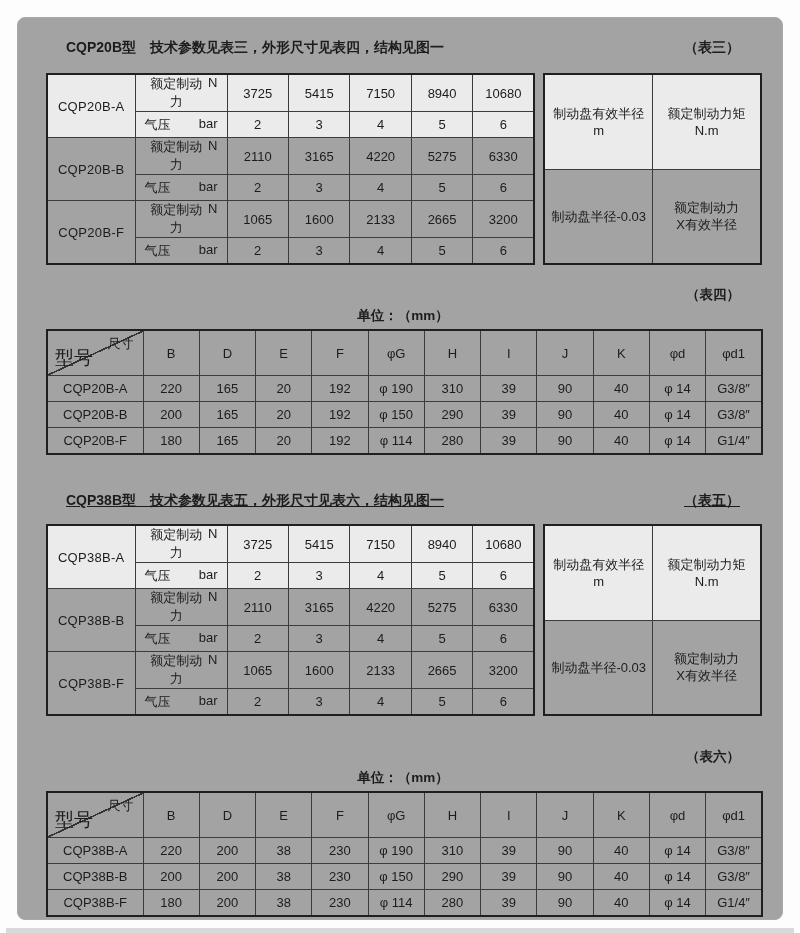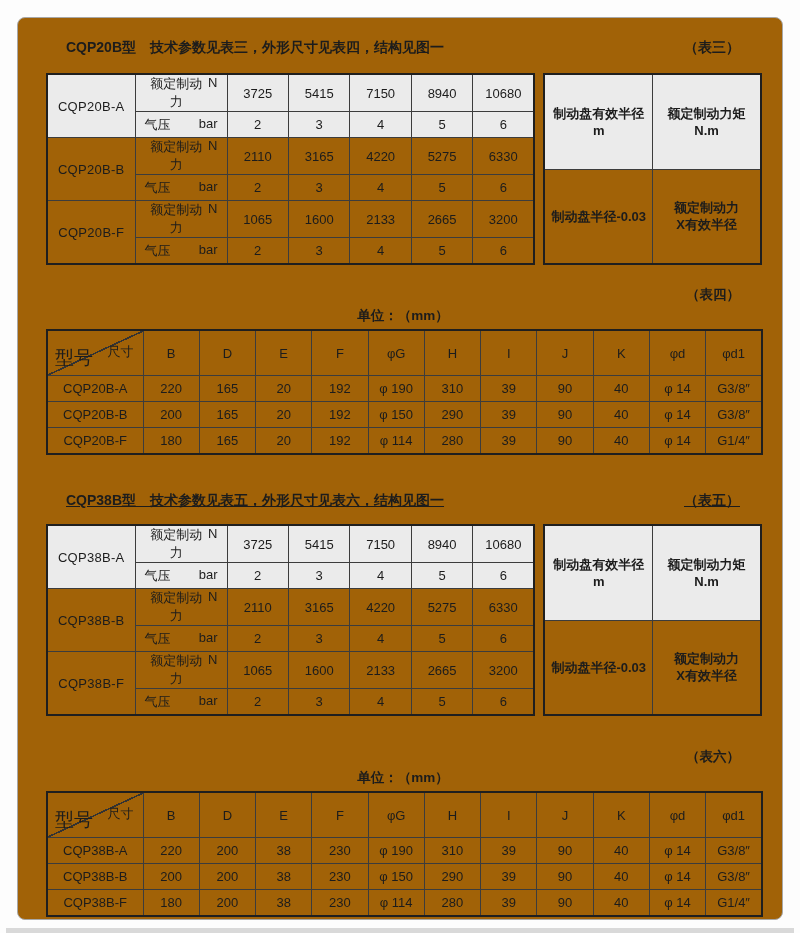--- a/index.html
+++ b/index.html
@@ -3,21 +3,21 @@
 <meta charset="utf-8">
 <style>
   html,body{margin:0;padding:0;}
   body{
     width:800px;height:933px;position:relative;background:#fdfdfd;
     font-family:"Liberation Sans","DejaVu Sans",sans-serif;color:#1c1c1c;
     overflow:hidden;
   }
   .page{
     position:absolute;left:17px;top:17px;width:764px;height:901px;
-    border:1px solid #a8a8a8;border-radius:8px;background:#a16207;
+    border:1px solid #a8a8a8;border-radius:8px;background:#a3a3a3;
     overflow:hidden;
   }
   .bottom-strip{
     position:absolute;left:6px;right:6px;bottom:0;height:5px;background:#d9d9d9;
   }
   .content{padding:0 20px 0 28px;}
 
   
   .sec-head{
     display:flex;justify-content:space-between;align-items:flex-end;
@@ -37,34 +37,34 @@
 
   
   .ptable-wrap{display:flex;gap:8px;margin-top:17px;}
   .ptable{width:490px;border:2px solid #1f1f1f;}
   .ptable td{height:25px;}
   .ptable .c-model{width:88px;}
   .ptable .c-label{width:92px;}
   .ptable td.model{font-size:13px;letter-spacing:.3px;}
   .lab div{display:flex;justify-content:space-between;padding:0 9px;}
   .rtable{width:219px;border:2px solid #1f1f1f;}
-  .rtable td{height:76px;line-height:17px;font-weight:bold;}
+  .rtable td{height:76px;line-height:17px;}
 
   
   .dtable{width:717px;border:2px solid #1f1f1f;margin-top:5px;}
   .dtable td{height:25px;}
   .dtable .c-model{width:96px;}
   .dtable tr.hrow td{height:44px;}
   td.diag{
     position:relative;
     background-image:linear-gradient(to bottom right,
       transparent calc(50% - .8px), #333 calc(50% - .8px),
       #333 calc(50% + .8px), transparent calc(50% + .8px));
   }
-  td.diag .ct{position:absolute;top:12px;right:9px;font-size:13px;margin-left:24px;}
+  td.diag .ct{position:absolute;top:4px;right:9px;font-size:13px;margin-left:24px;}
   td.diag .cb{position:absolute;bottom:4px;left:7px;font-size:19px;}
 
   .mt-tag1{margin-top:21px;font-family:Liberation Serif, serif;}
   .mt-tag2{margin-top:32px;}
   .pw2{margin-top:15px;}
 </style>
 </head>
 <body>
 
 <div class="page">

